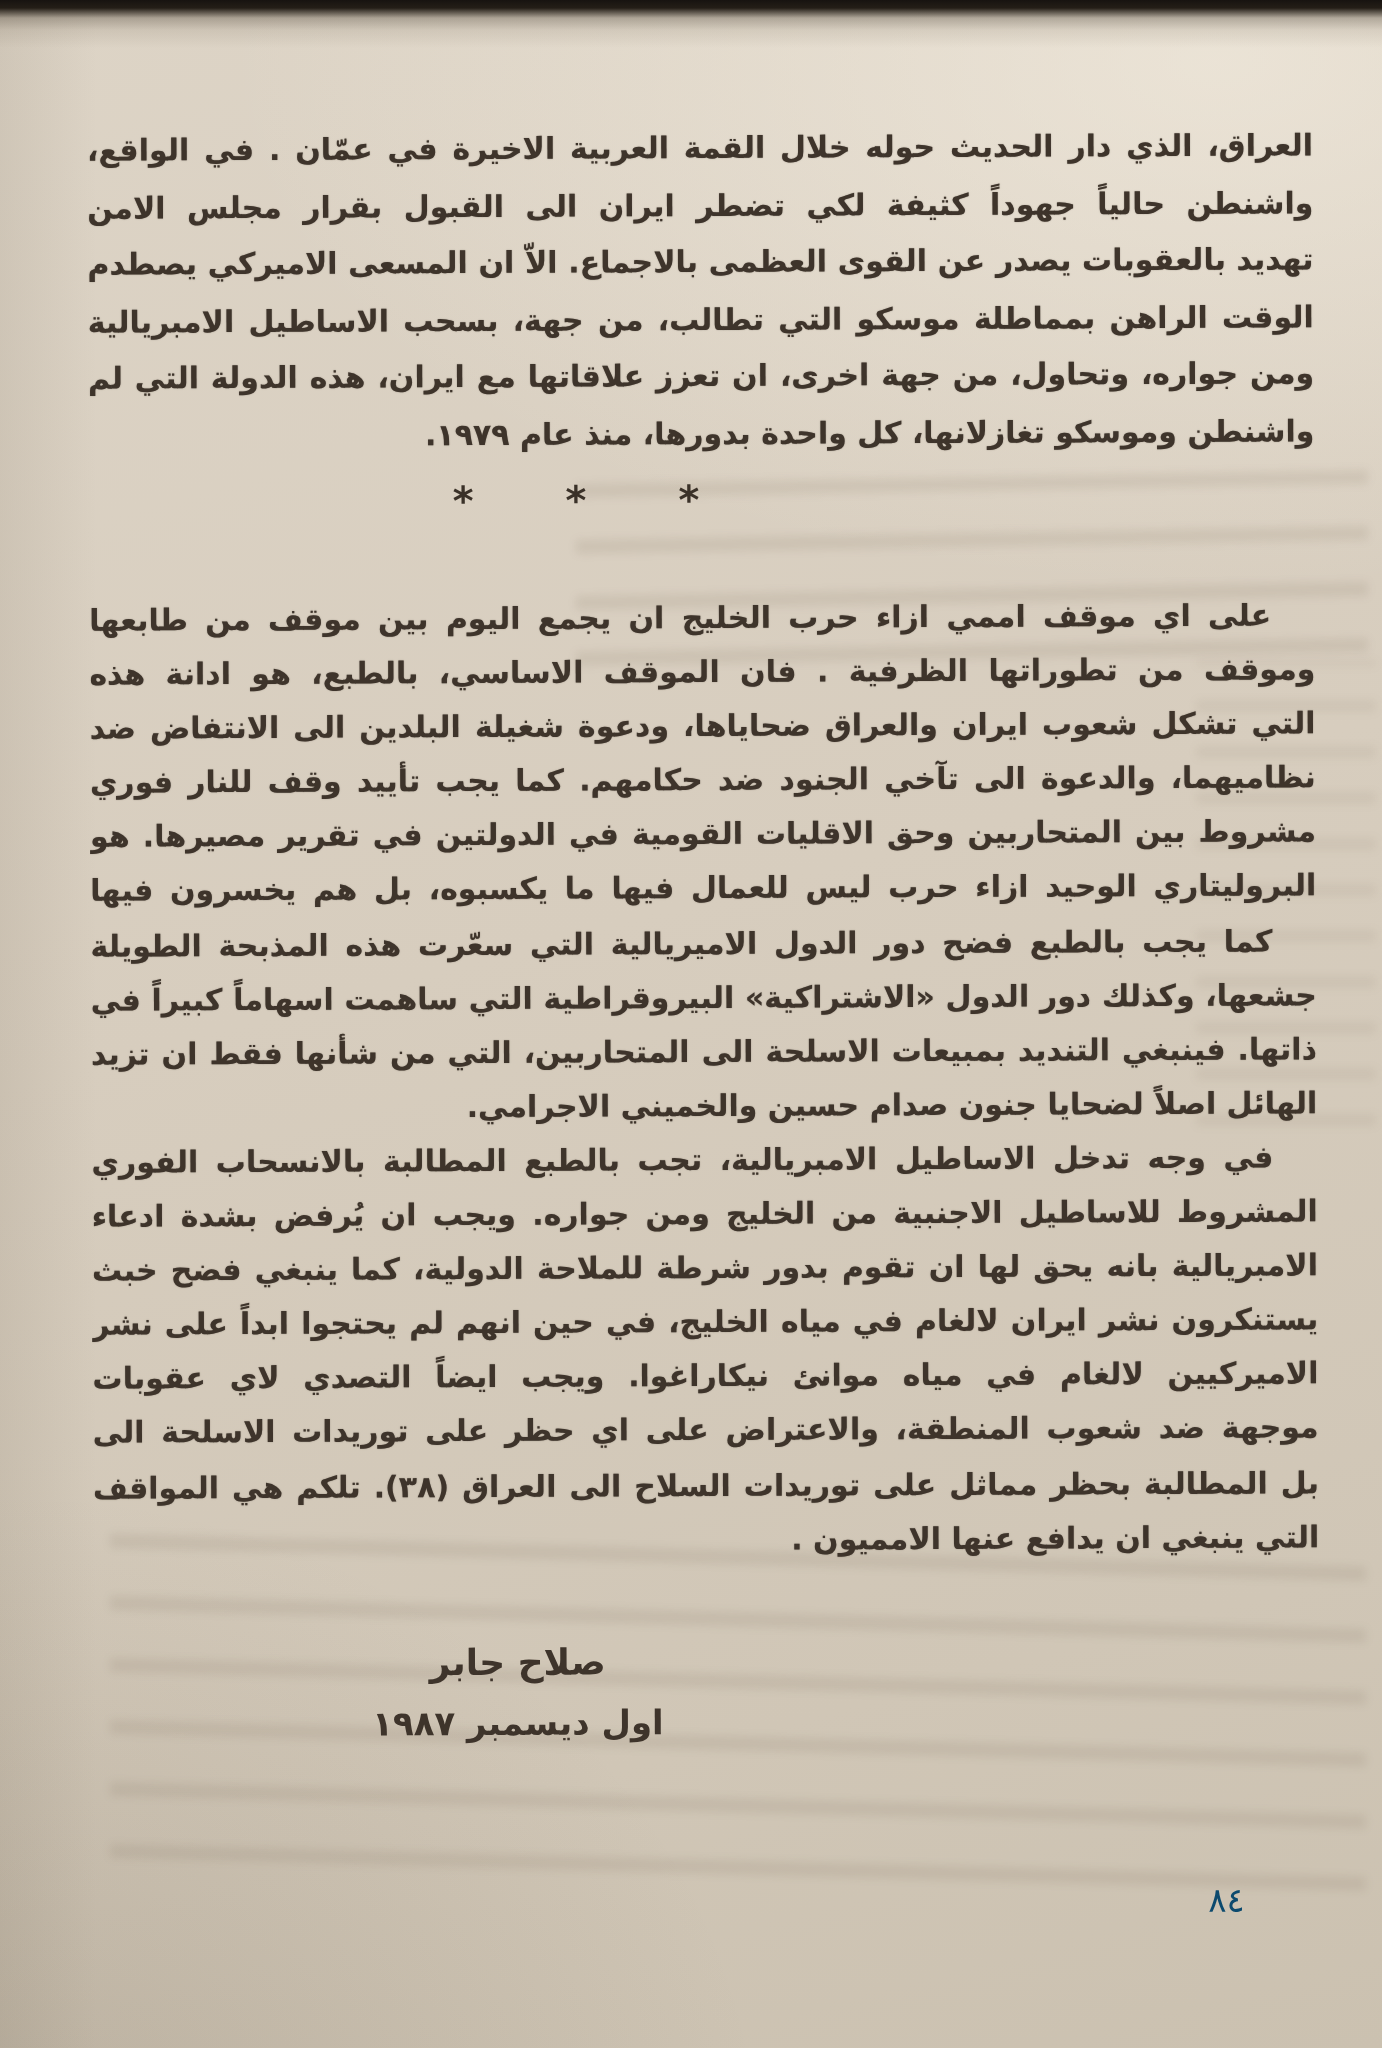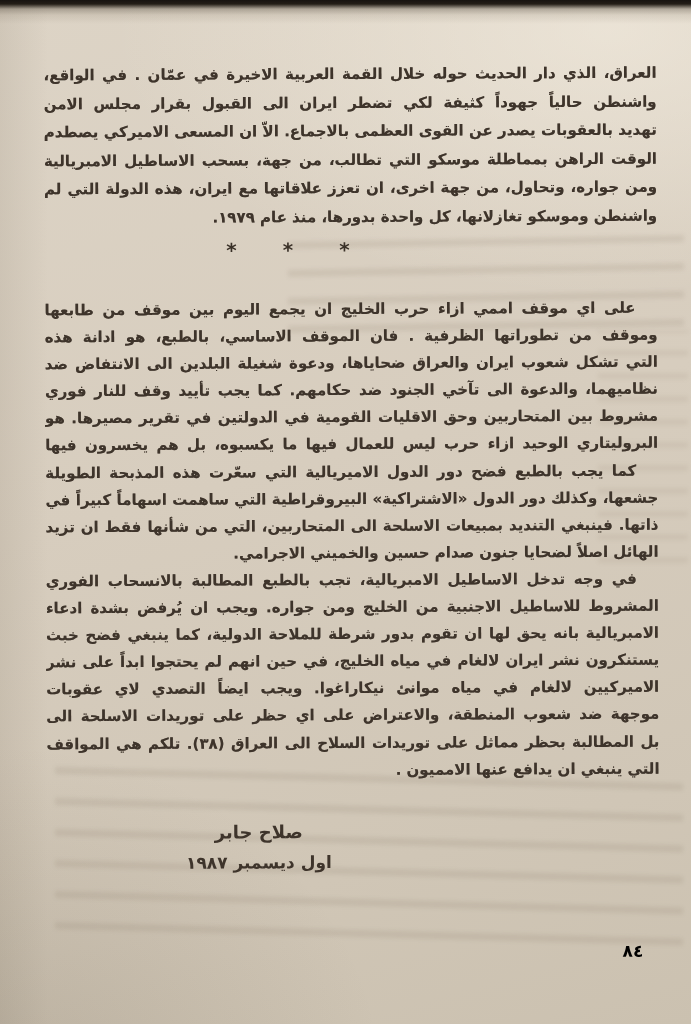--- a/index.html
+++ b/index.html
@@ -33,22 +33,22 @@
   .p1 .line{height:28.5px;line-height:28.5px;}
   .p2 .line,.p3 .line,.p4 .line{height:27.1px;line-height:27.1px;}
   .line.end{text-align-last:right;}
   .line.indent{padding-right:22px;}
   .separator{position:absolute;top:238px;left:182px;display:flex;gap:46px;}
   .ast{font-size:20px;line-height:24px;font-weight:700;color:#3a3128;}
   .signature{position:absolute;left:92px;top:816px;width:240px;
     text-align:center;direction:rtl;color:#3e342b;}
   .sig-name{font-size:18px;font-weight:700;line-height:31px;}
   .sig-date{font-size:17px;font-weight:700;line-height:31px;}
-  .page-number{position:absolute;left:556px;top:942px;width:40px;
-    font-size:17px;font-weight:700;color:#000000;direction:rtl;}
+  .page-number{position:absolute;left:535px;top:942px;width:40px;
+    font-size:17px;font-weight:400;color:#0c4a6e;direction:rtl;}
 </style>
 </head>
 <body>
 
 <div class="stage">
   <div class="page"></div>
   <div class="scan-top-edge"></div>
   <div class="bleed bleed-top"></div>
   <div class="bleed bleed-mid"></div>
   <div class="bleed bleed-bottom"></div>

